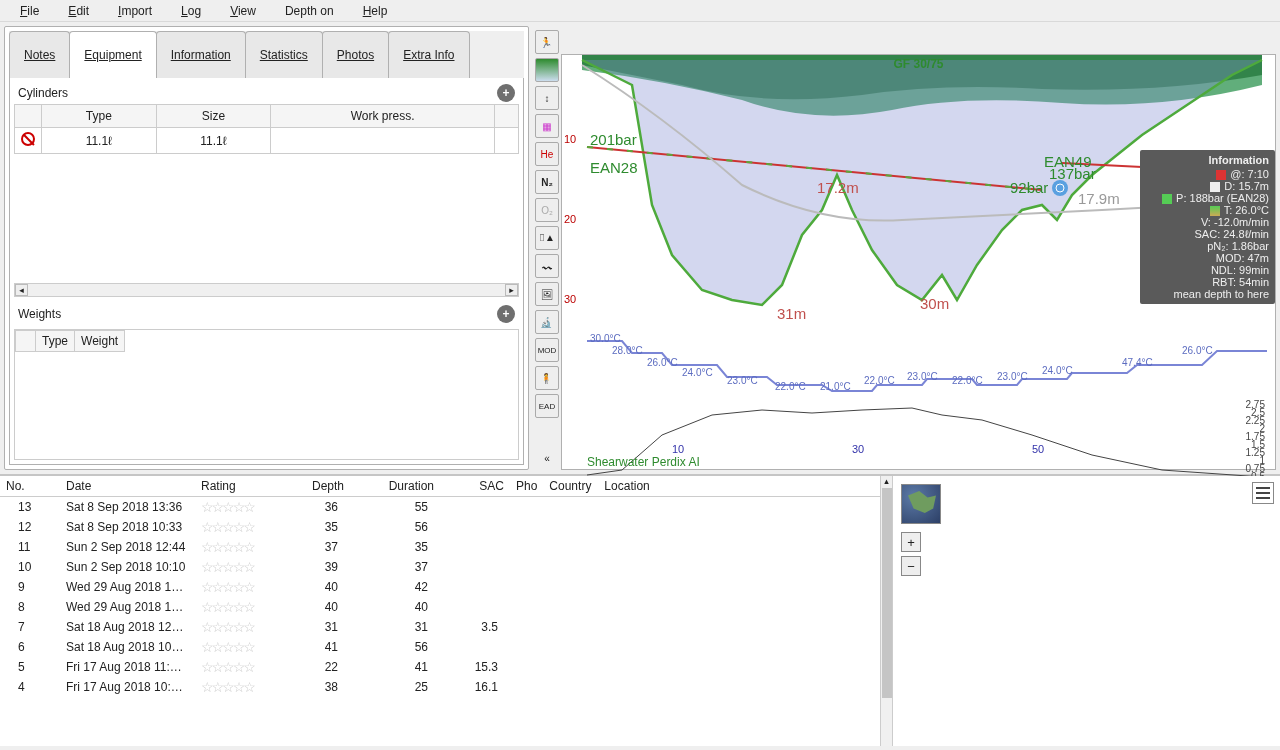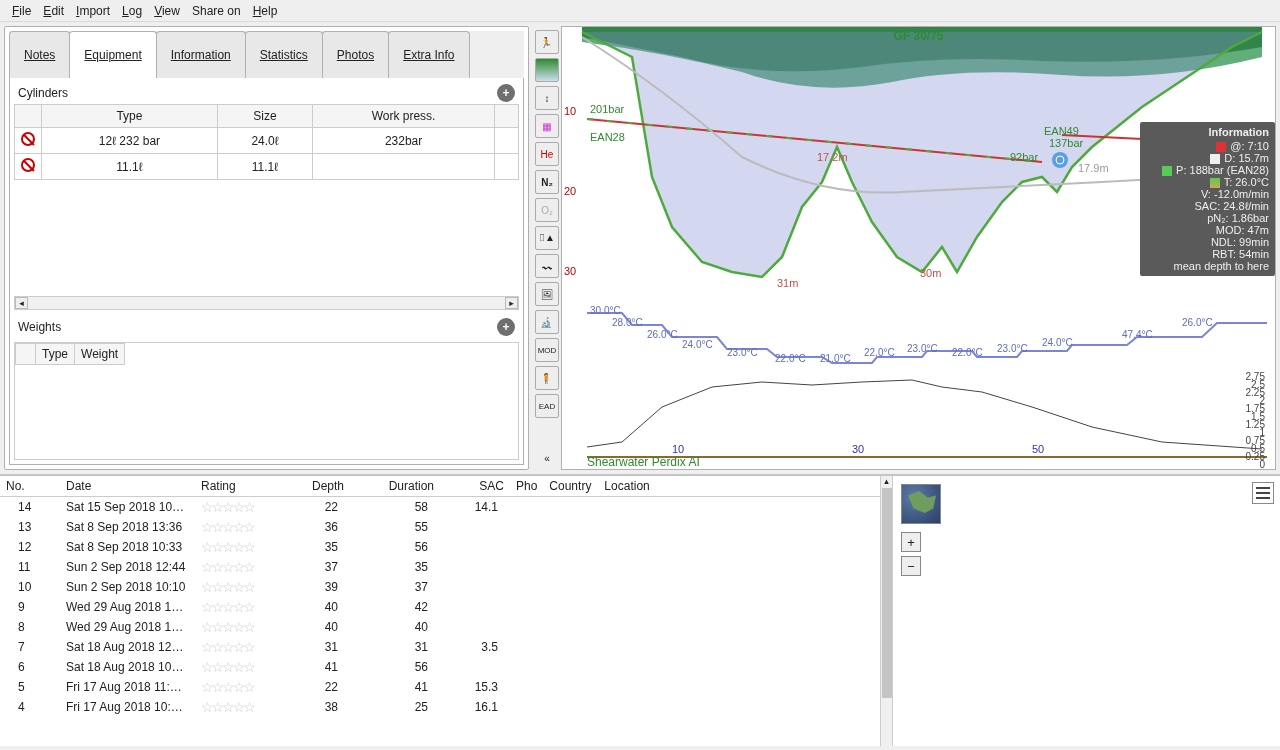--- a/index.html
+++ b/index.html
@@ -1,20 +1,20 @@
 <!DOCTYPE html>
 <html><head>
 <meta charset="utf-8">
 <style>
   * { box-sizing: border-box; }
   html, body { margin:0; padding:0; font-family: sans-serif; font-size:12px; background:#efefef; color:#222; }
   body { width:1280px; height:750px; overflow:hidden; }
 
   
-  .menubar { height:22px; background:#efefef; display:flex; align-items:center; padding:0 12px; gap:12px; border-bottom:1px solid #d9d9d9;}
+  .menubar { height:22px; background:#efefef; display:flex; align-items:center; padding:0 20px; gap:29px; border-bottom:1px solid #d9d9d9;}
   .menubar span u { text-decoration: underline; }
   .menubar span { cursor:pointer; }
 
   .content { display:flex; height:452px; }
   .left-pane { width:525px; border:1px solid #b0b0b0; margin:4px; background:#fff; border-radius:2px; padding:4px; display:flex; flex-direction:column;}
   .tabbar { display:flex; background:#efefef;}
   .tabbar .tab { padding:16px 14px; border:1px solid #b0b0b0; border-bottom:none; background:#e8e8e8; border-top-left-radius:4px; border-top-right-radius:4px; margin-right:-1px; cursor:pointer;text-decoration:underline;}
   .tabbar .tab.active { background:#fff; font-weight:normal;}
   .tabcontent { border:1px solid #b0b0b0; border-top:none; flex:1; display:flex; flex-direction:column; padding:4px;}
 
@@ -29,27 +29,27 @@
 
   .weights-box { border:1px solid #ccc; flex:1; background:#fff; margin-top:4px;}
   .weights-box th { background:#f5f5f5; border:1px solid #ccc; padding:3px 6px; font-weight:normal; text-align:left;}
   .scrollbar-h { height:14px; background:#f0f0f0; border:1px solid #ccc; position:relative;}
   .sb-arrow { width:13px; height:12px; border:1px solid #bbb; background:#eee; position:absolute; top:0; font-size:9px; text-align:center;}
 
   
   .right-pane { flex:1; margin:4px 4px 4px 0; display:flex;}
   .toolbar-v { width:28px; display:flex; flex-direction:column; gap:4px; align-items:center; padding-top:4px;}
   .toolbar-v .tbtn { width:24px; height:24px; border:1px solid #aaa; background:#eee; font-size:10px; display:flex; align-items:center; justify-content:center; cursor:pointer; border-radius:2px;}
-  .chart-area { flex:1; background:#fff; border:1px solid #b0b0b0; position:relative;}
+  .chart-area { flex:1; background:#fff; border:1px solid #b0b0b0; position:relative;margin-top:28px;}
 
   .gf-label { position:absolute; top:2px; left:50%; transform:translateX(-50%); color:#2e8b2e; font-weight:bold;}
   .y-tick { position:absolute; left:2px; color:#b00; font-size:11px;}
   .x-tick { position:absolute; bottom:14px; color:#33a; font-size:11px;}
   .dc-label { position:absolute; left:25px; bottom:0px; color:#2e8b2e; font-size:12px;}
-  .annot { position:absolute; font-size:11px; }
+  .annot { position:absolute; font-size:15px; }
   .annot.depth { color:#c0504d;}
   .annot.bar { color:#2e8b2e;}
   .annot.temp { color:#5c6cc0; font-size:10px;}
 
   .gas-right { position:absolute; right:10px; font-size:10px; text-align:right; color:#444;}
 
   .infobox { position:absolute; right:0; top:95px; width:135px; background:#5a5a5a; color:#eee; font-size:11px; padding:4px 6px; border-radius:2px;}
   .infobox .title { text-align:right; font-weight:bold; margin-bottom:2px;}
   .infobox .row { white-space:nowrap;text-align:right;}
   .swatch { display:inline-block; width:10px; height:10px; margin-right:4px; vertical-align:middle;}
@@ -76,21 +76,21 @@
 </style>
 </head>
 <body>
 
 <div class="menubar">
   <span><u>F</u>ile</span>
   <span><u>E</u>dit</span>
   <span><u>I</u>mport</span>
   <span><u>L</u>og</span>
   <span><u>V</u>iew</span>
-  <span>Share on</span>
+  <span>Depth on</span>
   <span><u>H</u>elp</span>
 </div>
 
 <div class="content">
 
   <div class="left-pane">
     <div class="tabbar">
       <div class="tab">Notes</div>
       <div class="tab active">Equipment</div>
       <div class="tab">Information</div>
@@ -104,27 +104,20 @@
         <span class="plus-btn">+</span>
       </div>
       <table class="cyls">
         <tbody>
             <tr>
           <th style="width:24px"></th>
           <th>Type</th>
           <th>Size</th>
           <th>Work press.</th>
           <th style="width:24px"></th>
-        </tr>
-        <tr>
-          <td><span class="red-icon"></span></td>
-          <td>12ℓ 232 bar</td>
-          <td>24.0ℓ</td>
-          <td>232bar</td>
-              <td></td>
         </tr>
         <tr>
           <td><span class="red-icon"></span></td>
           <td>11.1ℓ</td>
           <td>11.1ℓ</td>
           <td></td>
               <td></td>
         </tr>
       </tbody>
         </table>
@@ -276,31 +269,20 @@
         <th style="width:60px;text-align:right">Depth</th>
         <th style="width:90px;text-align:right">Duration</th>
         <th style="width:70px;text-align:right">SAC</th>
         <th style="width:30px">Pho</th>
         <th style="width:55px">Country</th>
         <th>Location</th>
       </tr>
       </tbody>
         <tbody id="diverows">
           <tr>
-            <td class="num" style="width:60px;text-align:left;padding-left:18px">14</td>
-    <td>Sat 15 Sep 2018 10…</td>
-    <td><span class="stars">☆☆☆☆☆</span></td>
-    <td class="num">22</td>
-    <td class="num">58</td>
-    <td class="num">14.1</td>
-            <td></td>
-            <td></td>
-            <td></td>
-          </tr>
-          <tr>
             <td class="num" style="width:60px;text-align:left;padding-left:18px">13</td>
     <td>Sat 8 Sep 2018 13:36</td>
     <td><span class="stars">☆☆☆☆☆</span></td>
     <td class="num">36</td>
     <td class="num">55</td>
     <td class="num"></td>
             <td></td>
             <td></td>
             <td></td>
           </tr>

